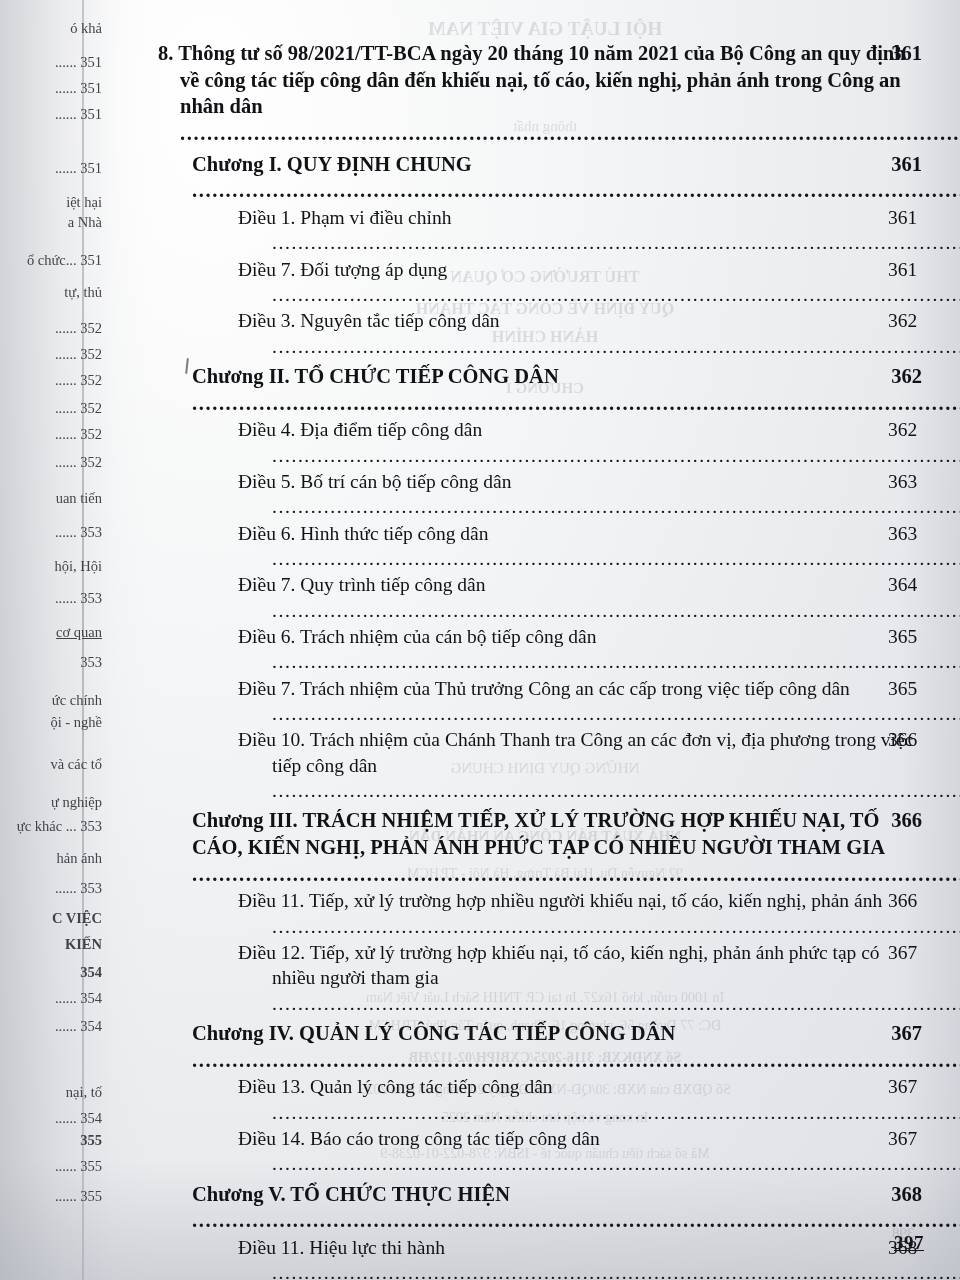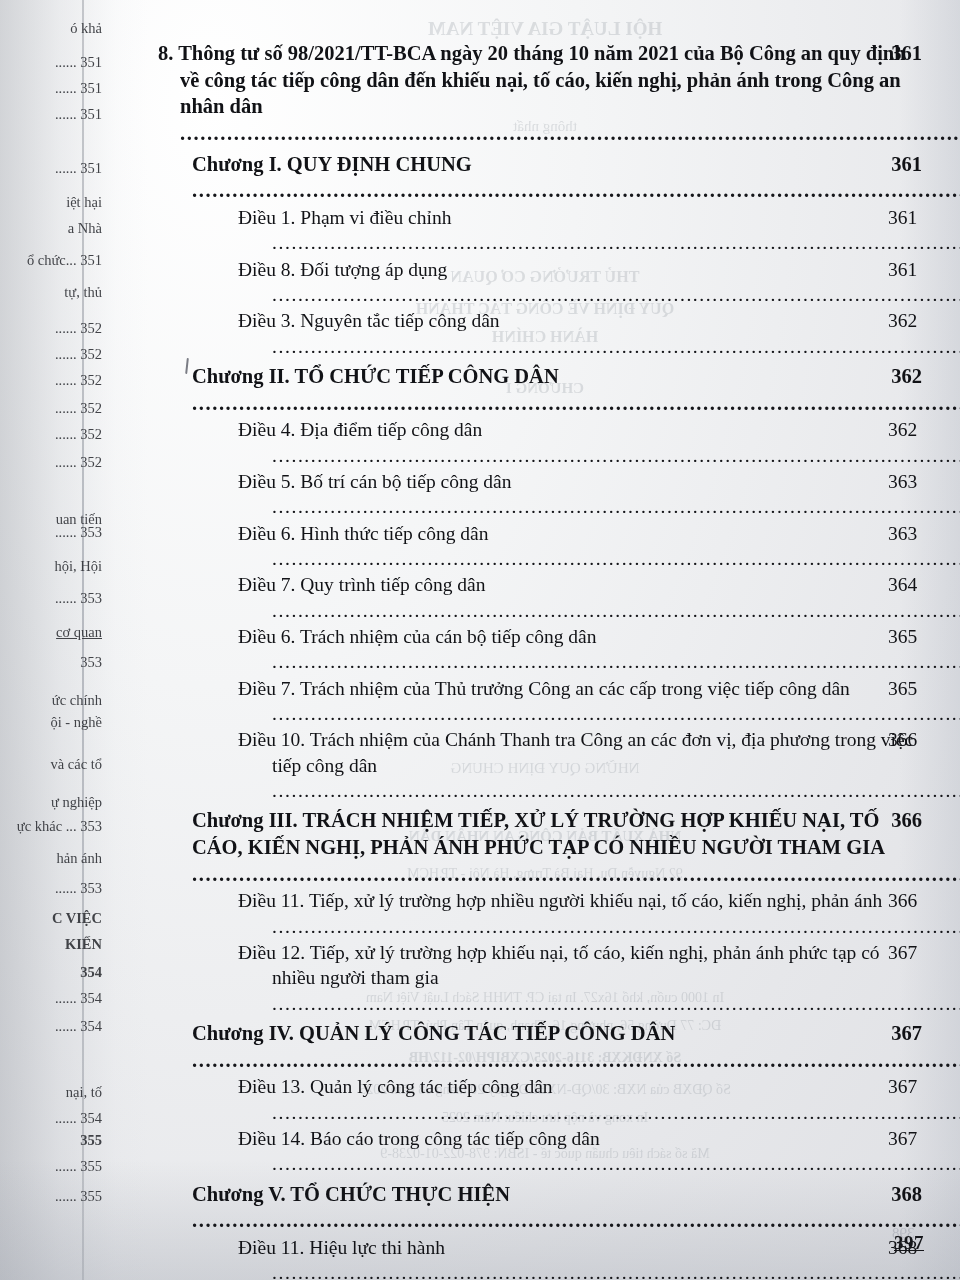--- a/index.html
+++ b/index.html
@@ -161,30 +161,30 @@
   <div class="page-edge-glow"></div>
   <div class="bottom-shadow"></div>
 
   <div class="left-page" id="left-page">
       <div class="lp" style="top: 18px;">ó khả</div>
       <div class="lp" style="top: 52px;">...... 351</div>
       <div class="lp" style="top: 78px;">...... 351</div>
       <div class="lp" style="top: 104px;">...... 351</div>
       <div class="lp" style="top: 158px;">...... 351</div>
       <div class="lp" style="top: 192px;">iệt hại</div>
-      <div class="lp" style="top: 218px; text-align: right;">a Nhà</div>
+      <div class="lp" style="top: 212px; text-align: right;">a Nhà</div>
       <div class="lp" style="top: 250px;">ổ chức... 351</div>
       <div class="lp" style="top: 282px;">tự, thủ</div>
       <div class="lp" style="top: 318px;">...... 352</div>
       <div class="lp" style="top: 344px;">...... 352</div>
       <div class="lp" style="top: 370px;">...... 352</div>
       <div class="lp" style="top: 398px;">...... 352</div>
       <div class="lp" style="top: 424px;">...... 352</div>
       <div class="lp" style="top: 452px;">...... 352</div>
-      <div class="lp" style="top: 509px;">uan tiến</div>
+      <div class="lp" style="top: 488px;">uan tiến</div>
       <div class="lp" style="top: 522px;">...... 353</div>
       <div class="lp" style="top: 556px;">hội, Hội</div>
       <div class="lp" style="top: 588px;">...... 353</div>
       <div class="lp" style="top: 622px; text-decoration: underline;">cơ quan</div>
       <div class="lp" style="top: 652px;">353</div>
       <div class="lp" style="top: 690px;">ức chính</div>
       <div class="lp" style="top: 712px; text-align: center;">ội - nghề</div>
       <div class="lp" style="top: 742px; margin-top: 12px;">và các tổ</div>
       <div class="lp" style="top: 792px;">ự nghiệp</div>
       <div class="lp" style="top: 816px;">ực khác ... 353</div>
@@ -219,21 +219,21 @@
       <div style="top: 1110px; font-size: 14px; font-weight: normal;">In xong và nộp lưu chiểu: Năm 2025</div>
       <div style="top: 1146px; font-size: 14px; font-weight: normal;">Mã số sách tiêu chuẩn quốc tế - ISBN: 978-022-01-0238-9</div>
     </div>
 
   <div class="pen-mark"></div>
 
   <div class="content" id="toc-content">
       <div class="entry" style="padding-left: 30px; font-weight: bold; font-size: 20.5px; text-indent: -22px; margin-bottom: 4px;"><span class="pg">361</span><span>8. Thông tư số 98/2021/TT-BCA ngày 20 tháng 10 năm 2021 của Bộ Công an quy định về công tác tiếp công dân đến khiếu nại, tố cáo, kiến nghị, phản ánh trong Công an nhân dân</span><span class="dots"> ........................................................................................................................</span></div>
       <div class="entry" style="padding-left: 42px; font-weight: bold; font-size: 20.5px; margin-top: 4px;"><span class="pg">361</span><span>Chương I. QUY ĐỊNH CHUNG</span><span class="dots"> ........................................................................................................................</span></div>
       <div class="entry" style="padding-left: 122px; font-weight: normal; font-size: 19.5px; text-indent: -34px;"><span class="pg">361</span><span>Điều 1. Phạm vi điều chỉnh</span><span class="dots"> ........................................................................................................................</span></div>
-      <div class="entry" style="padding-left: 122px; font-weight: normal; font-size: 19.5px; text-indent: -34px;"><span class="pg">361</span><span>Điều 8. Đối tượng áp dụng</span><span class="dots"> ........................................................................................................................</span></div>
+      <div class="entry" style="padding-left: 122px; font-weight: normal; font-size: 19.5px; text-indent: -34px;"><span class="pg">361</span><span>Điều 7. Đối tượng áp dụng</span><span class="dots"> ........................................................................................................................</span></div>
       <div class="entry" style="padding-left: 122px; font-weight: normal; font-size: 19.5px; text-indent: -34px;"><span class="pg">362</span><span>Điều 3. Nguyên tắc tiếp công dân</span><span class="dots"> ........................................................................................................................</span></div>
       <div class="entry" style="padding-left: 42px; font-weight: bold; font-size: 20.5px; margin-top: 4px;"><span class="pg">362</span><span>Chương II. TỔ CHỨC TIẾP CÔNG DÂN</span><span class="dots"> ........................................................................................................................</span></div>
       <div class="entry" style="padding-left: 122px; font-weight: normal; font-size: 19.5px; text-indent: -34px;"><span class="pg">362</span><span>Điều 4. Địa điểm tiếp công dân</span><span class="dots"> ........................................................................................................................</span></div>
       <div class="entry" style="padding-left: 122px; font-weight: normal; font-size: 19.5px; text-indent: -34px;"><span class="pg">363</span><span>Điều 5. Bố trí cán bộ tiếp công dân</span><span class="dots"> ........................................................................................................................</span></div>
       <div class="entry" style="padding-left: 122px; font-weight: normal; font-size: 19.5px; text-indent: -34px;"><span class="pg">363</span><span>Điều 6. Hình thức tiếp công dân</span><span class="dots"> ........................................................................................................................</span></div>
       <div class="entry" style="padding-left: 122px; font-weight: normal; font-size: 19.5px; text-indent: -34px;"><span class="pg">364</span><span>Điều 7. Quy trình tiếp công dân</span><span class="dots"> ........................................................................................................................</span></div>
       <div class="entry" style="padding-left: 122px; font-weight: normal; font-size: 19.5px; text-indent: -34px;"><span class="pg">365</span><span>Điều 6. Trách nhiệm của cán bộ tiếp công dân</span><span class="dots"> ........................................................................................................................</span></div>
       <div class="entry" style="padding-left: 122px; font-weight: normal; font-size: 19.5px; text-indent: -34px;"><span class="pg">365</span><span>Điều 7. Trách nhiệm của Thủ trưởng Công an các cấp trong việc tiếp công dân</span><span class="dots"> ........................................................................................................................</span></div>
       <div class="entry" style="padding-left: 122px; font-weight: normal; font-size: 19.5px; text-indent: -34px;"><span class="pg">366</span><span>Điều 10. Trách nhiệm của Chánh Thanh tra Công an các đơn vị, địa phương trong việc tiếp công dân</span><span class="dots"> ........................................................................................................................</span></div>
       <div class="entry" style="padding-left: 42px; font-weight: bold; font-size: 20.5px; margin-top: 4px;"><span class="pg">366</span><span>Chương III. TRÁCH NHIỆM TIẾP, XỬ LÝ TRƯỜNG HỢP KHIẾU NẠI, TỐ CÁO, KIẾN NGHỊ, PHẢN ÁNH PHỨC TẠP CÓ NHIỀU NGƯỜI THAM GIA</span><span class="dots"> ........................................................................................................................</span></div>

